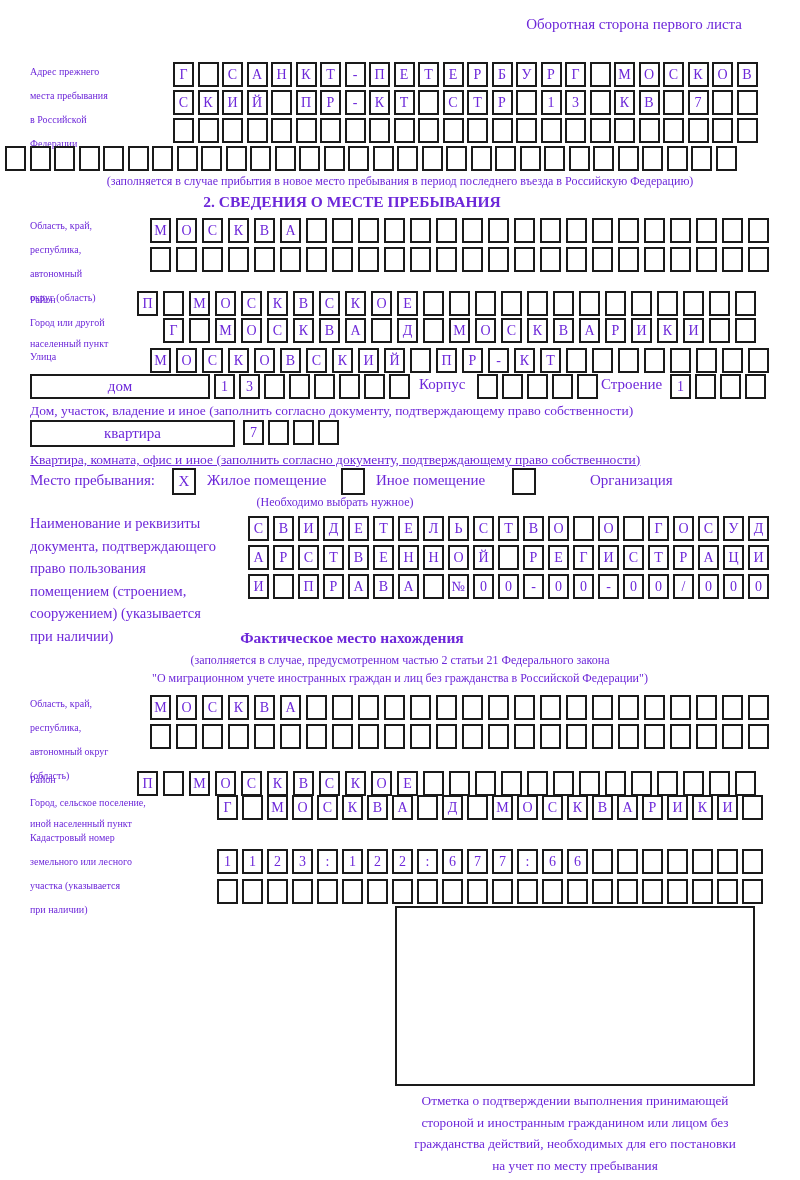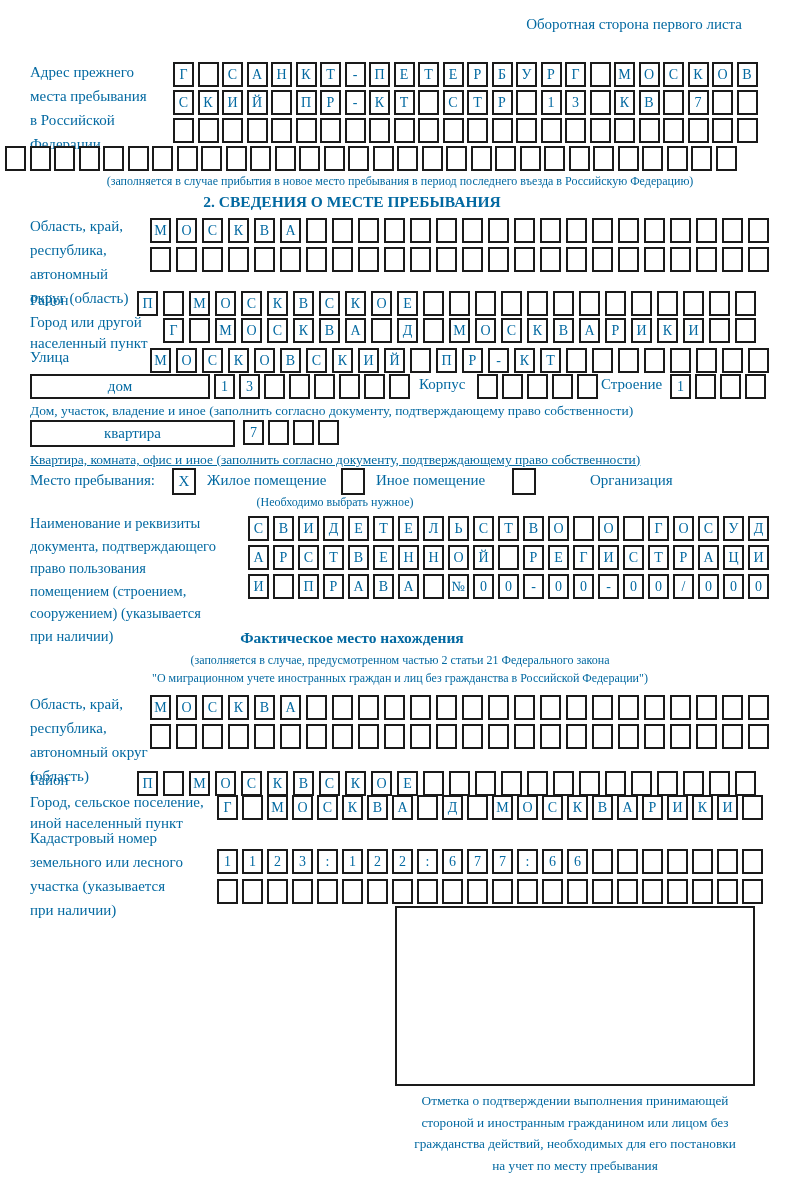--- a/index.html
+++ b/index.html
@@ -1,18 +1,18 @@
 <!DOCTYPE html>
 <html><head>
 <meta charset="utf-8">
 <style>
   html,body{margin:0;padding:0;background:#fff;}
   .page{position:relative;width:800px;height:1180px;background:#ffffff;overflow:hidden;
-        font-family:"Liberation Serif","DejaVu Serif",serif;color:#0369a1;}
-  .lbl{position:absolute;font-size:15px;line-height:24px;white-space:pre-line;}
+        font-family:"Liberation Serif","DejaVu Serif",serif;color:#6d28d9;}
+  .lbl{position:absolute;font-size:10px;line-height:24px;white-space:pre-line;}
   .lbl.lh21{line-height:21px;}
   .lbl.lh22{line-height:22.5px;font-size:14.5px;}
   .note{position:absolute;left:0;width:800px;text-align:center;font-size:12px;}
   .heading{position:absolute;left:0;width:704px;text-align:center;font-size:15.5px;font-weight:bold;}
   .boxrow{position:absolute;display:flex;gap:5px;}
   .boxrow.g35{gap:3.5px;}
   .boxrow.g4{gap:4px;}
   .cell{flex:0 0 17px;width:17px;height:21px;border:2px solid #1a1a1a;
         display:flex;align-items:center;justify-content:center;
         font-size:14px;line-height:1;background:#fff;}

